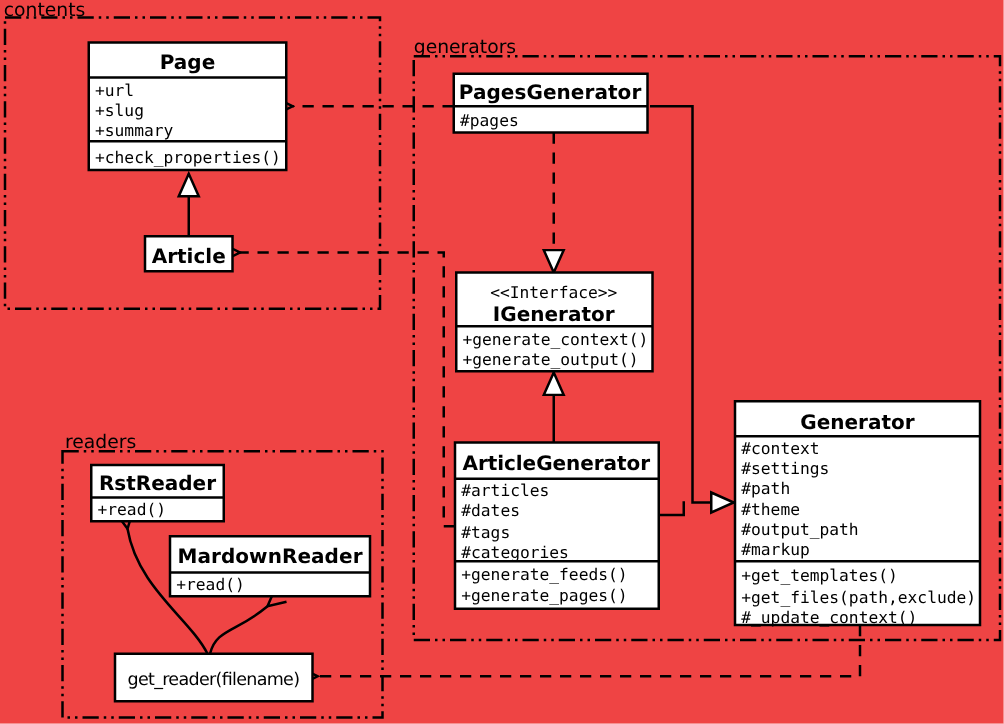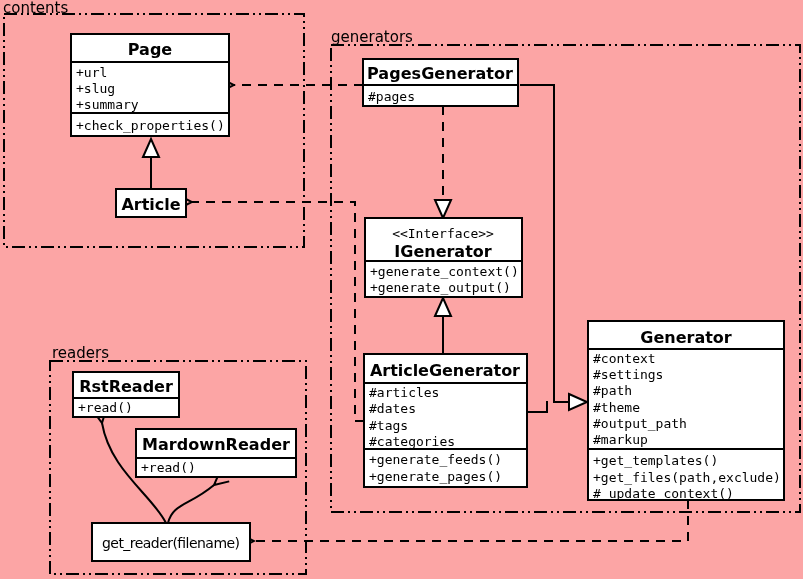--- a/index.html
+++ b/index.html
@@ -1,16 +1,16 @@
 <!DOCTYPE html>
 <html><head>
 <meta charset="utf-8">
 <style>
   html, body { margin: 0; padding: 0; background: #ffffff; }
-  .stage { position: relative; width: 803px; height: 579px; background: #fca5a5; overflow: hidden; }
+  .stage { position: relative; width: 803px; height: 579px; background: #ef4444; overflow: hidden; }
   svg { display: block; }
   .box       { fill: #ffffff; stroke: #000000; stroke-width: 2; }
   .divider   { stroke: #000000; stroke-width: 2; }
   .edge      { fill: none; stroke: #000000; stroke-width: 2; }
   .dashed    { stroke-dasharray: 9 7; }
   .pkg-border{ fill: none; stroke: #000000; stroke-width: 2; stroke-dasharray: 13 4 2 4 2 4; }
   .cls-title { font: bold 16px "DejaVu Sans", sans-serif; fill: #000; text-anchor: middle; }
   .member    { font: 13px "DejaVu Sans Mono", monospace; fill: #000; }
   .stereo    { font: 13px "DejaVu Sans Mono", monospace; fill: #000; text-anchor: middle; }
   .pkg-label { font: 15px "DejaVu Sans", sans-serif; fill: #000; }

